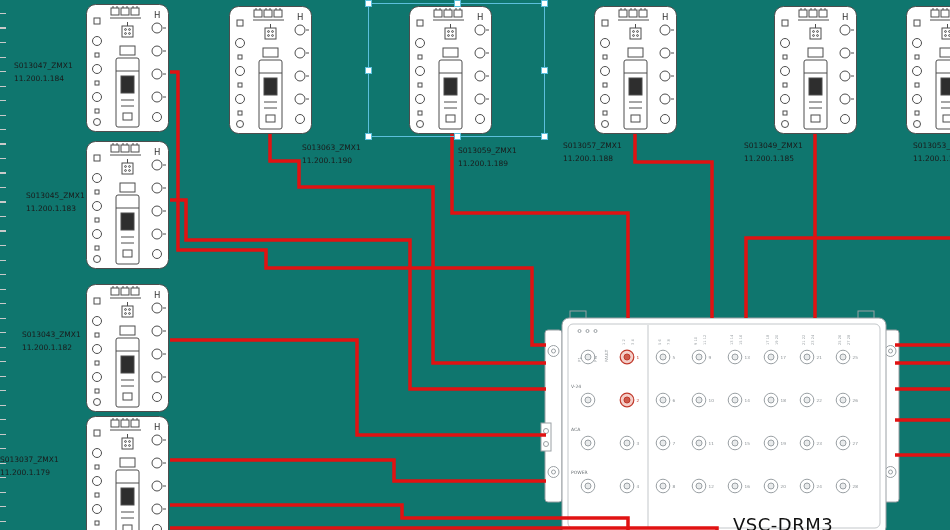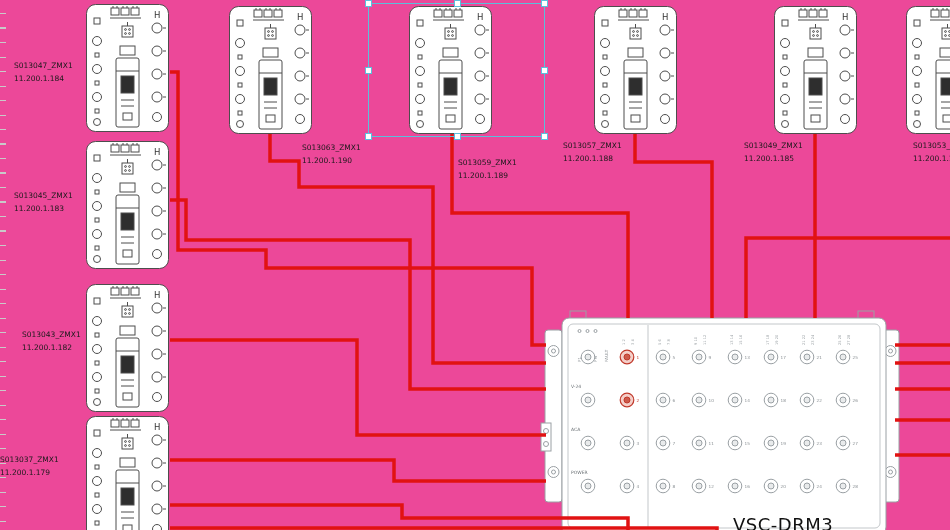--- a/index.html
+++ b/index.html
@@ -1,18 +1,18 @@
 <!DOCTYPE html>
 <html style="--cable: #e11212; --selection: #5bbfdc;"><head>
 <meta charset="utf-8">
 <style>
   html,body{margin:0;padding:0;}
   #canvas{
     position:relative;width:950px;height:530px;overflow:hidden;
-    background:#ec4899;
+    background:#0f766e;
     font-family:"DejaVu Sans","Liberation Sans",sans-serif;
   }
   .ruler{
     position:absolute;left:0;top:0;width:6px;height:100%;
     background:repeating-linear-gradient(to bottom,transparent 0,transparent 13px,#c9c9c9 13px,#c9c9c9 14.5px);
   }
   .zmx{position:absolute;width:85px;height:130px;}
   .zmx svg{display:block;}
   .dev-label{
     position:absolute;font-size:7.5px;line-height:13px;color:#1a1a1a;white-space:nowrap;
@@ -294,37 +294,37 @@
     <polyline points="950,363 895,363"></polyline>
     <polyline points="950,389 895,389"></polyline>
     <polyline points="950,420 895,420"></polyline>
     <polyline points="950,455 895,455"></polyline>
   </svg>
 
   <div class="dev-label" style="left:14px;top:59px">
     <div>S013047_ZMX1</div>
     <div>11.200.1.184</div>
   </div>
-  <div class="dev-label" style="left:14px;top:189px">
+  <div class="dev-label" style="left:26px;top:189px">
     <div>S013045_ZMX1</div>
     <div>11.200.1.183</div>
   </div>
   <div class="dev-label" style="left:22px;top:328px">
     <div>S013043_ZMX1</div>
     <div>11.200.1.182</div>
   </div>
   <div class="dev-label" style="left:0;top:453px">
     <div>S013037_ZMX1</div>
     <div>11.200.1.179</div>
   </div>
   <div class="dev-label" style="left:302px;top:141px">
     <div>S013063_ZMX1</div>
     <div>11.200.1.190</div>
   </div>
-  <div class="dev-label" style="left:458px;top:156px">
+  <div class="dev-label" style="left:458px;top:144px">
     <div>S013059_ZMX1</div>
     <div>11.200.1.189</div>
   </div>
   <div class="dev-label" style="left:563px;top:139px">
     <div>S013057_ZMX1</div>
     <div>11.200.1.188</div>
   </div>
   <div class="dev-label" style="left:744px;top:139px">
     <div>S013049_ZMX1</div>
     <div>11.200.1.185</div>

